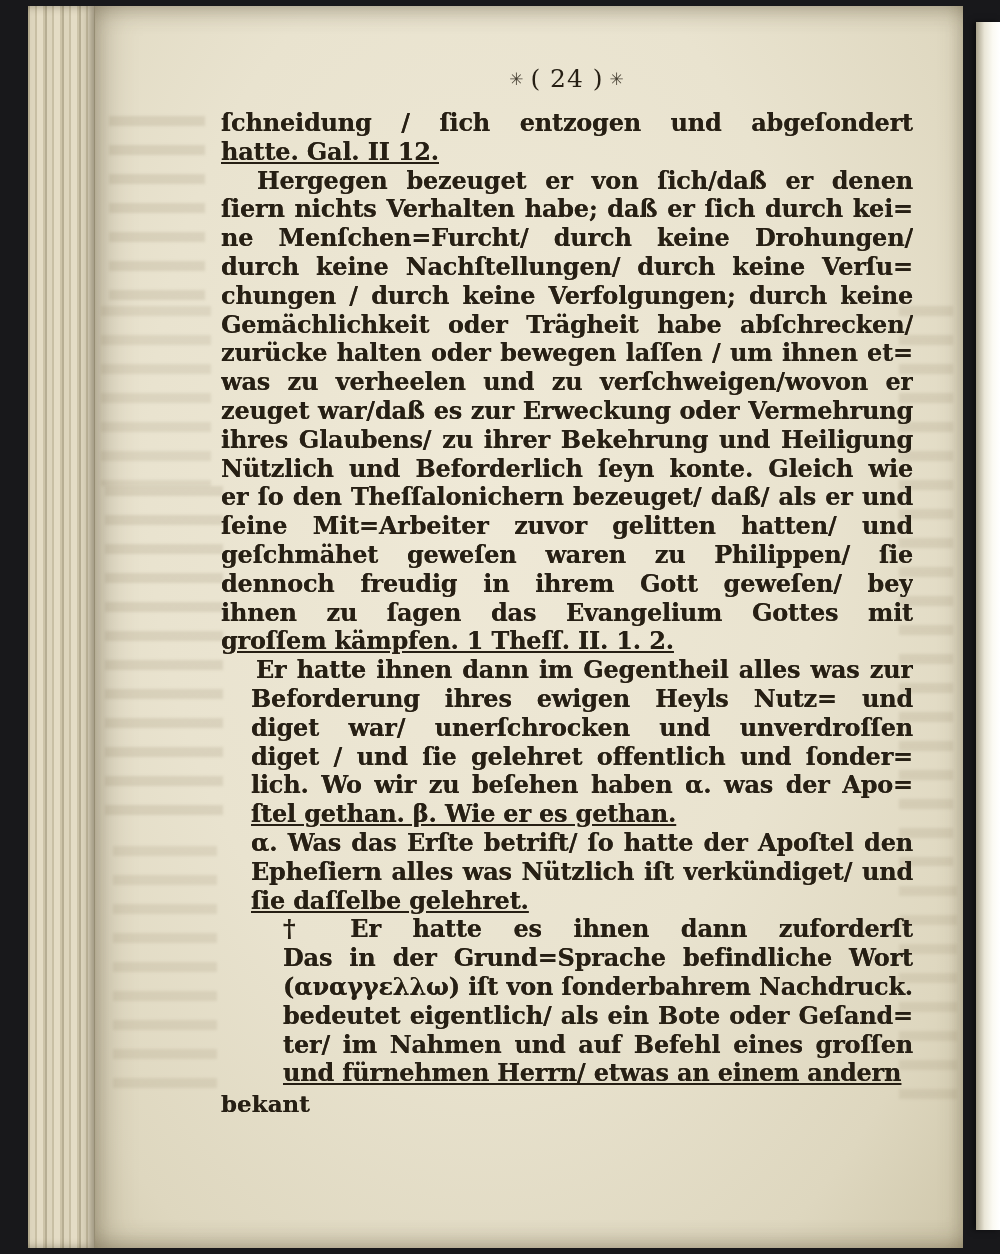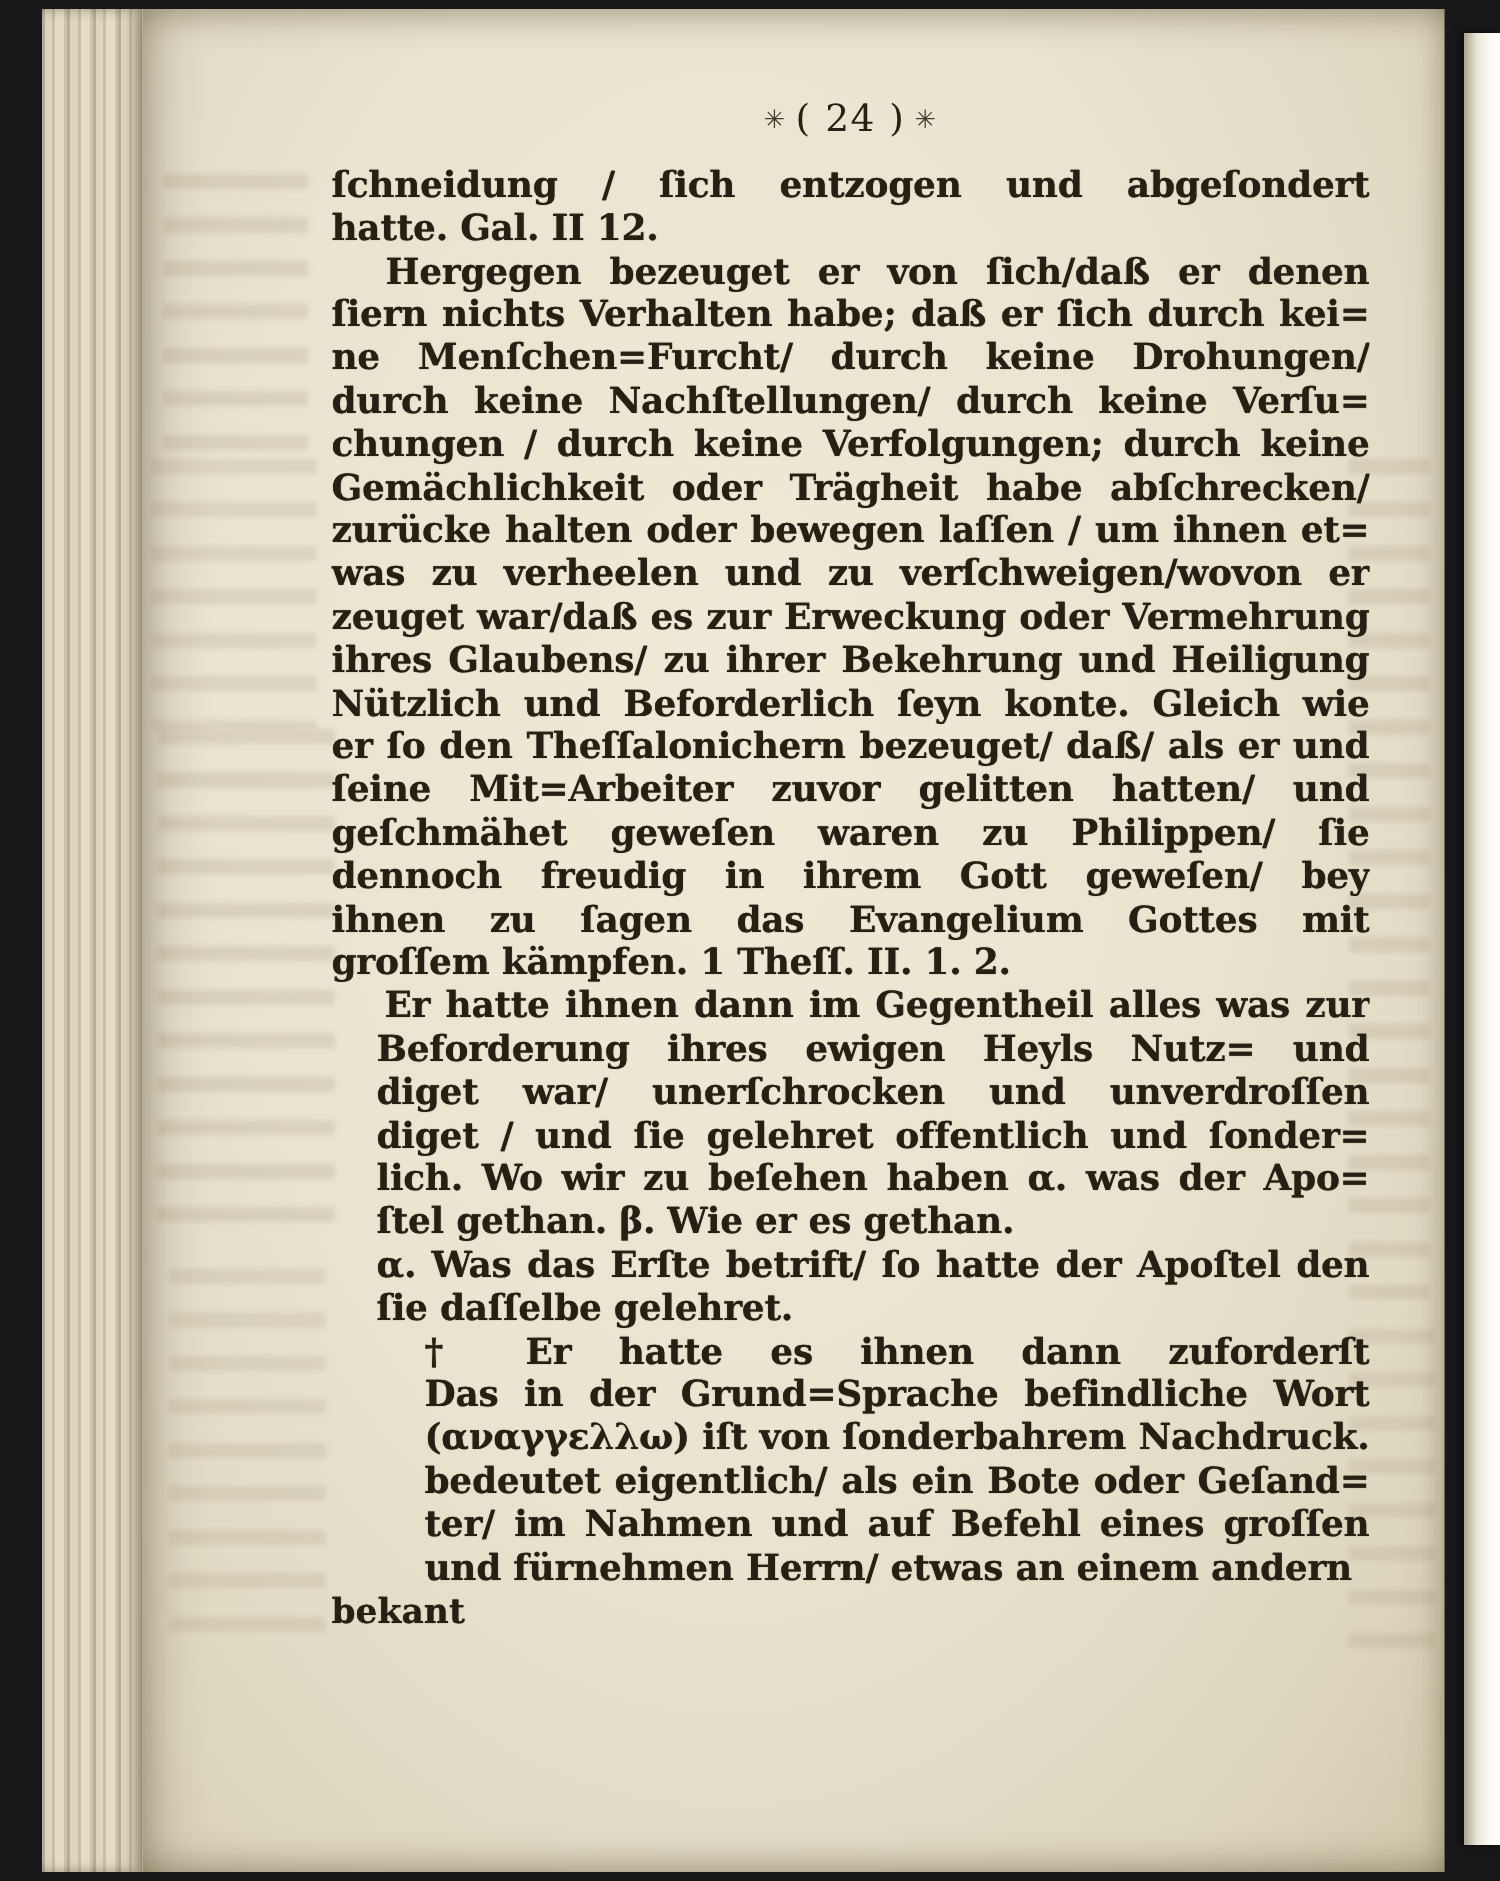--- a/index.html
+++ b/index.html
@@ -62,21 +62,21 @@
     font-family:"DejaVu Sans","Liberation Sans",sans-serif;
     font-size:17px;vertical-align:2px;opacity:.85;padding:0 6px;
   }
   .para{margin:0;}
   .line{
     font-size:24px;font-weight:bold;line-height:28.8px;height:28.8px;
     letter-spacing:-0.2px;overflow:hidden;white-space:normal;
     text-align:justify;text-align-last:justify;
     text-shadow:0 0 0.6px rgba(42,32,18,.85);
   }
-  .line.flush{text-align-last:left;}
+  .line.flush{text-align-last:left;text-decoration:underline;}
   .p-indented .line:first-child{text-indent:36px;}
   .p-hang-b{padding-left:30px;}
   .p-hang-b .line:first-child{text-indent:-30px;}
   .p-hang-alpha{padding-left:30px;}
   .p-dagger{padding-left:62px;}
   .catchword{
     font-size:23px;font-weight:bold;line-height:28.8px;
     margin-top:2px;
     text-shadow:0 0 0.6px rgba(42,32,18,.85);
   }
@@ -126,20 +126,21 @@
         <div class="para p-hang-b">
           <div class="line">b. Er hatte ihnen dann im Gegentheil alles was zur</div>
           <div class="line">Beforderung ihres ewigen Heyls Nutz= und Dien=</div>
           <div class="line">diget war/ unerſchrocken und unverdroſſen Verkün=</div>
           <div class="line">diget / und ſie gelehret offentlich und ſonder=</div>
           <div class="line">lich. Wo wir zu beſehen haben α. was der Apo=</div>
           <div class="line flush">ſtel gethan. β. Wie er es gethan.</div>
         </div>
         <div class="para p-hang-alpha">
           <div class="line">α. Was das Erſte betrift/ ſo hatte der Apoſtel den</div>
+          <div class="line">Epheſiern alles was Nützlich iſt verkündiget/ und</div>
           <div class="line flush">ſie daſſelbe gelehret.</div>
         </div>
         <div class="para p-dagger">
           <div class="line">† Er hatte es ihnen dann zuforderſt Verkündiget.</div>
           <div class="line">Das in der Grund=Sprache befindliche Wort</div>
           <div class="line">(αναγγελλω) iſt von ſonderbahrem Nachdruck. Es</div>
           <div class="line">bedeutet eigentlich/ als ein Bote oder Geſand=</div>
           <div class="line">ter/ im Nahmen und auf Befehl eines groſſen</div>
           <div class="line flush">und fürnehmen Herrn/ etwas an einem andern</div>
         </div>

